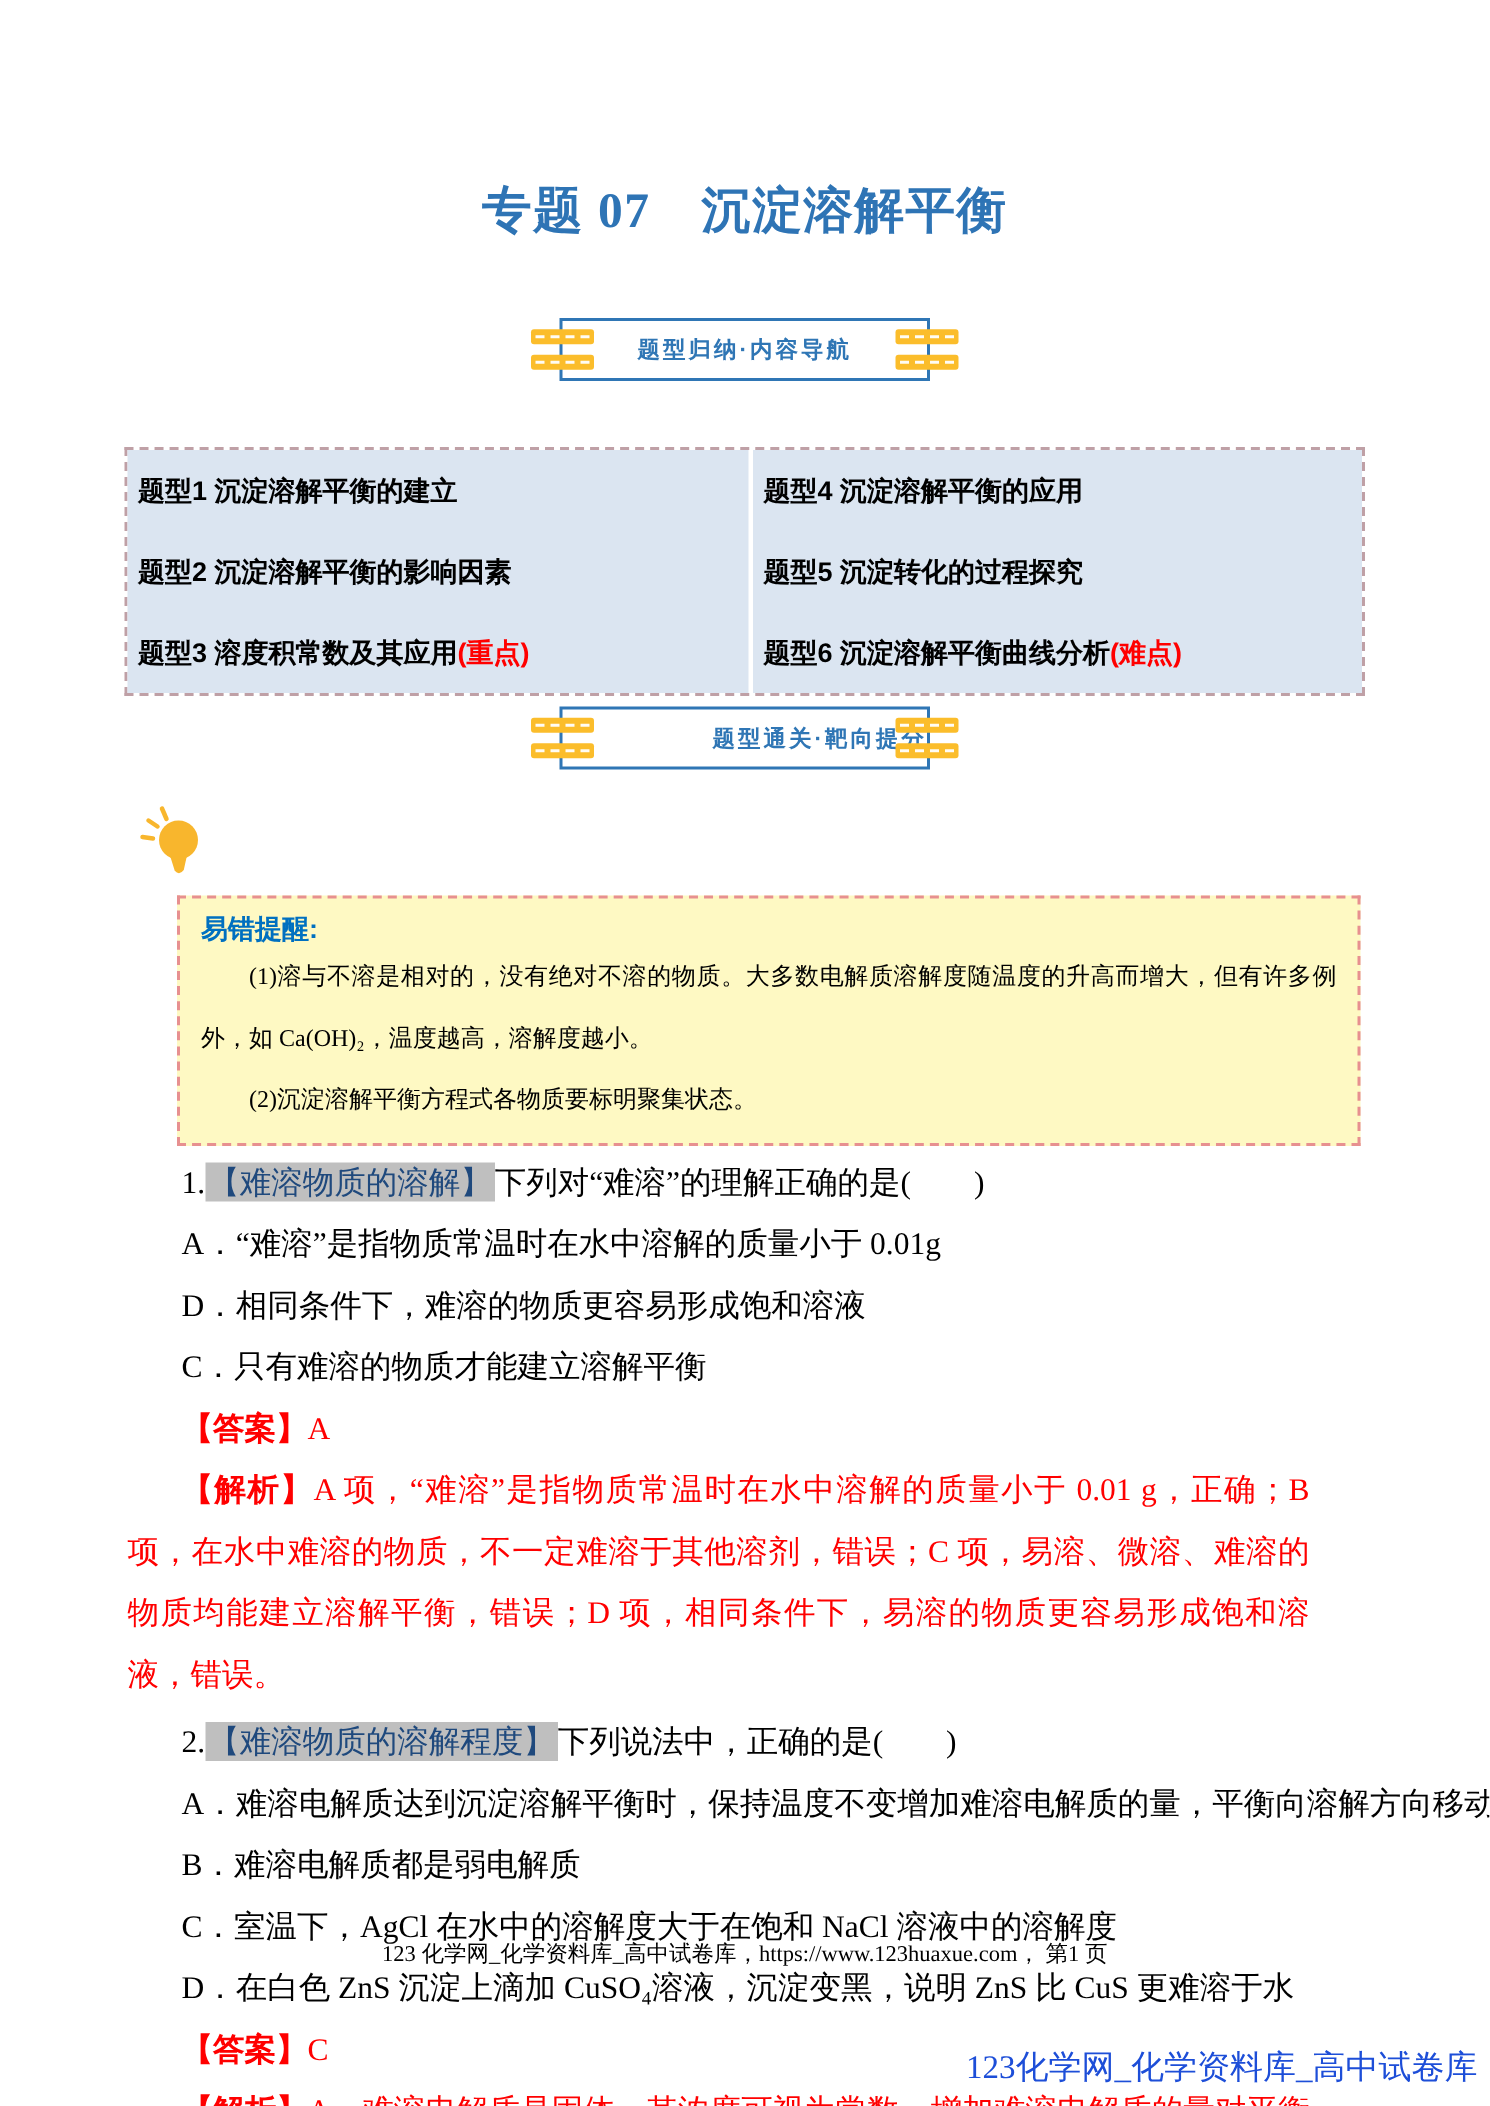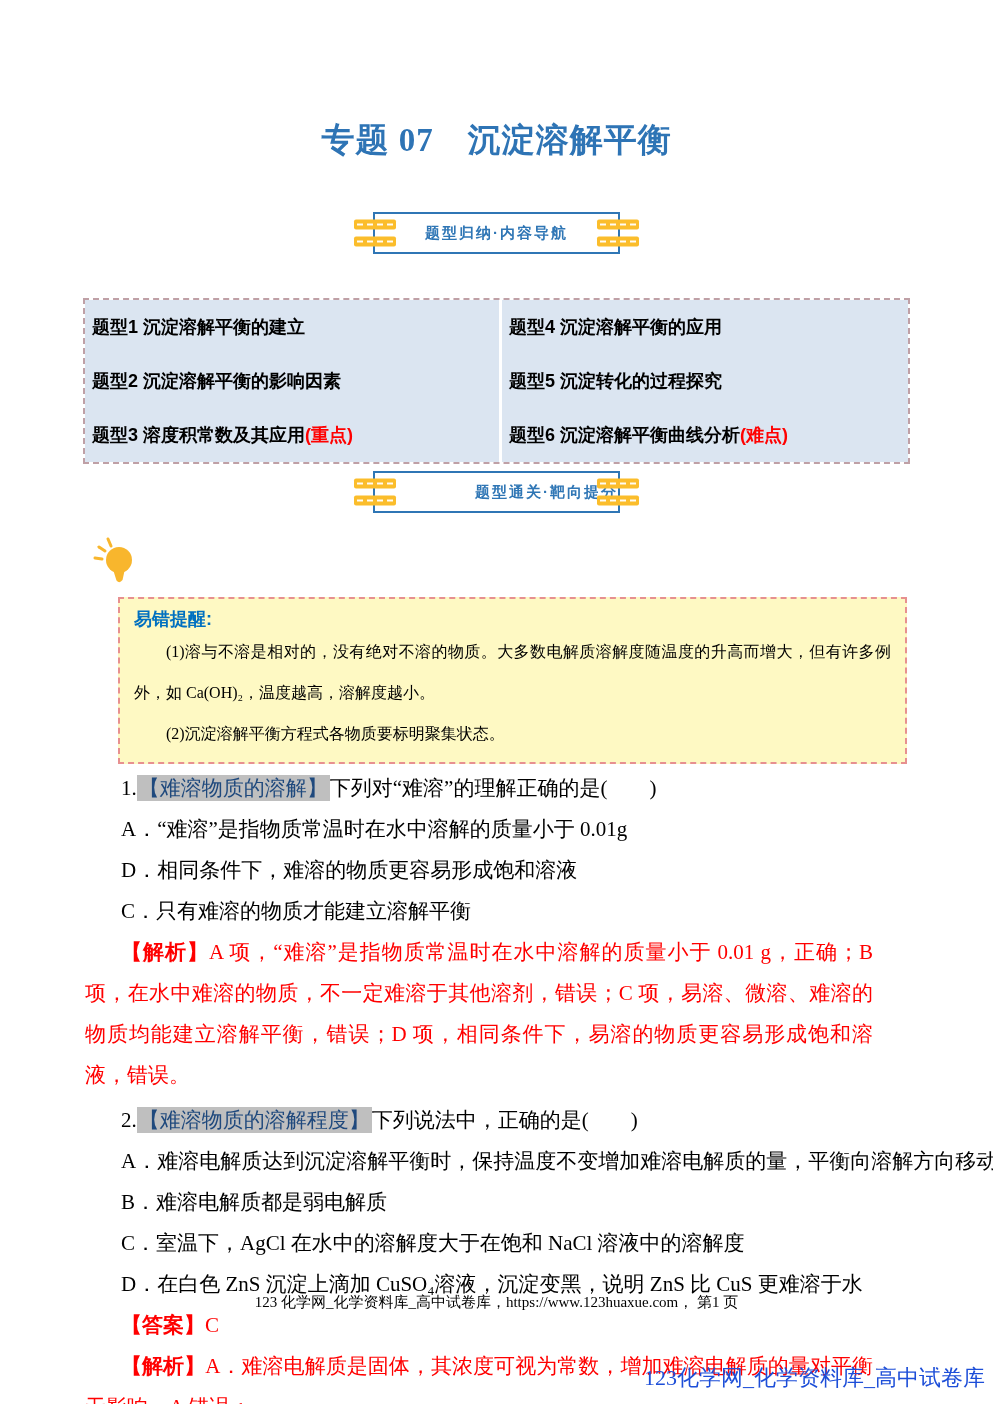--- a/index.html
+++ b/index.html
@@ -172,20 +172,23 @@
     <p>(2)沉淀溶解平衡方程式各物质要标明聚集状态。</p>
   </div>
 
   <div class="qa">
     <div class="q-line">
       <span>1.</span><span class="q-tag">【难溶物质的溶解】</span><span>下列对“难溶”的理解正确的是(　　)</span>
     </div>
     <div class="opt">A．“难溶”是指物质常温时在水中溶解的质量小于 0.01g</div>
     <div class="opt">D．相同条件下，难溶的物质更容易形成饱和溶液</div>
     <div class="opt">C．只有难溶的物质才能建立溶解平衡</div>
+    <div class="ans">
+      <span class="bold">【答案】</span><span>A</span>
+    </div>
     <p class="analysis">
       <span class="bold">【解析】</span><span>A 项，“难溶”是指物质常温时在水中溶解的质量小于 0.01 g，正确；B 项，在水中难溶的物质，不一定难溶于其他溶剂，错误；C 项，易溶、微溶、难溶的物质均能建立溶解平衡，错误；D 项，相同条件下，易溶的物质更容易形成饱和溶液，错误。</span>
     </p>
   </div>
 
   <div class="qa">
     <div class="q-line">
       <span>2.</span><span class="q-tag">【难溶物质的溶解程度】</span><span>下列说法中，正确的是(　　)</span>
     </div>
     <div class="opt">A．难溶电解质达到沉淀溶解平衡时，保持温度不变增加难溶电解质的量，平衡向溶解方向移动</div>

